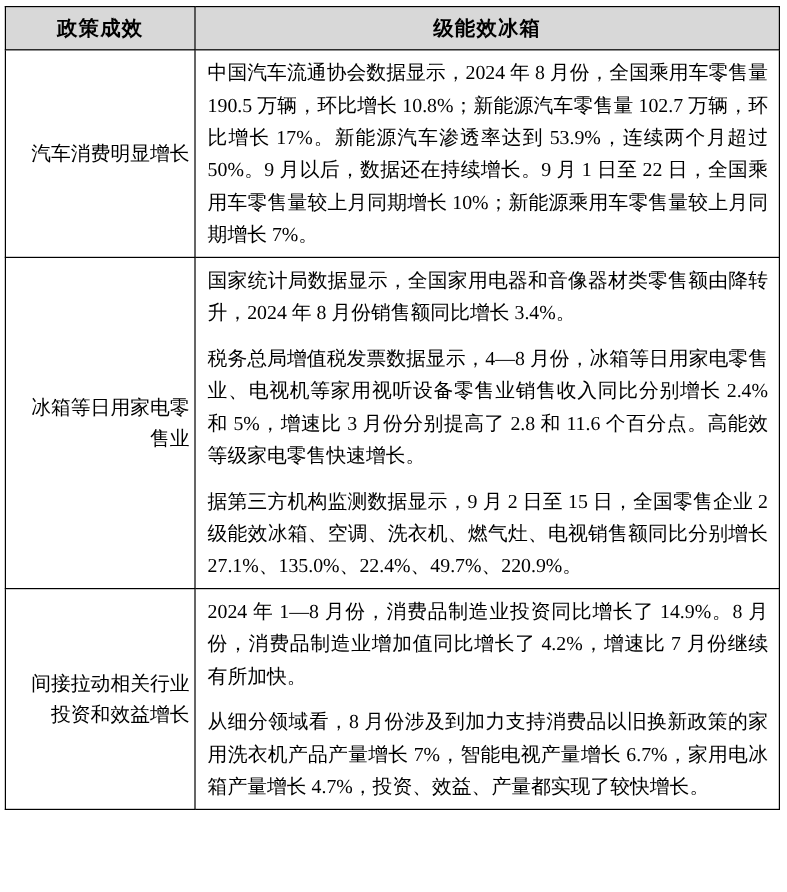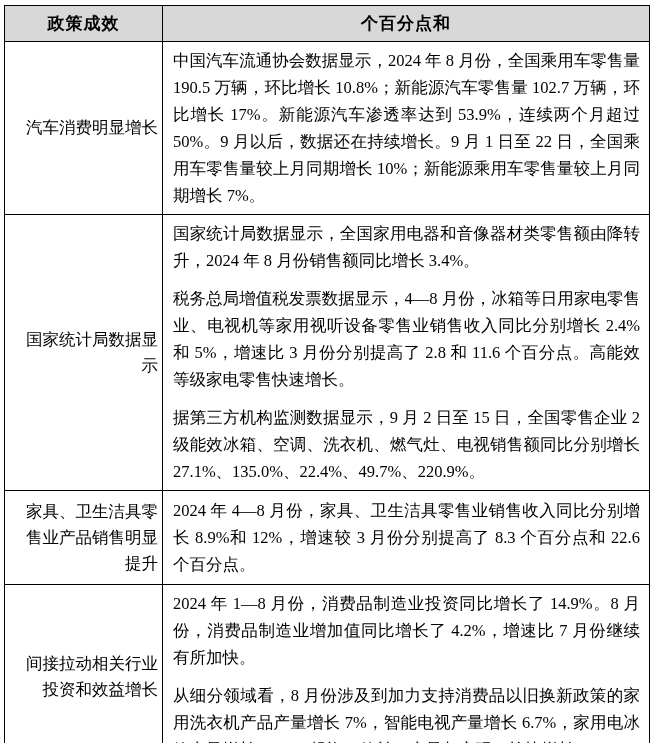--- a/index.html
+++ b/index.html
@@ -69,42 +69,36 @@
 
 <div class="page">
   <table class="policy-table">
     <colgroup>
       <col class="c-policy">
       <col class="c-details">
     </colgroup>
     <thead>
       <tr>
         <th>政策成效</th>
-        <th>个百分点和</th>
+        <th>级能效冰箱</th>
       </tr>
     </thead>
     <tbody>
       <tr class="row-1">
         <td class="policy-cell">汽车消费明显增长</td>
         <td class="details-cell">
           <p>中国汽车流通协会数据显示，2024 年 8 月份，全国乘用车零售量 190.5 万辆，环比增长 10.8%；新能源汽车零售量 102.7 万辆，环比增长 17%。新能源汽车渗透率达到 53.9%，连续两个月超过 50%。9 月以后，数据还在持续增长。9 月 1 日至 22 日，全国乘用车零售量较上月同期增长 10%；新能源乘用车零售量较上月同期增长 7%。</p>
         </td>
       </tr>
       <tr class="row-2">
-        <td class="policy-cell">国家统计局数据显示</td>
+        <td class="policy-cell">冰箱等日用家电零售业</td>
         <td class="details-cell">
           <p>国家统计局数据显示，全国家用电器和音像器材类零售额由降转升，2024 年 8 月份销售额同比增长 3.4%。</p>
           <p>税务总局增值税发票数据显示，4—8 月份，冰箱等日用家电零售业、电视机等家用视听设备零售业销售收入同比分别增长 2.4%和 5%，增速比 3 月份分别提高了 2.8 和 11.6 个百分点。高能效等级家电零售快速增长。</p>
           <p>据第三方机构监测数据显示，9 月 2 日至 15 日，全国零售企业 2 级能效冰箱、空调、洗衣机、燃气灶、电视销售额同比分别增长 27.1%、135.0%、22.4%、49.7%、220.9%。</p>
-        </td>
-      </tr>
-      <tr class="row-3">
-        <td class="policy-cell">家具、卫生洁具零售业产品销售明显提升</td>
-        <td class="details-cell">
-          <p>2024 年 4—8 月份，家具、卫生洁具零售业销售收入同比分别增长 8.9%和 12%，增速较 3 月份分别提高了 8.3 个百分点和 22.6 个百分点。</p>
         </td>
       </tr>
       <tr class="row-4">
         <td class="policy-cell">间接拉动相关行业投资和效益增长</td>
         <td class="details-cell">
           <p>2024 年 1—8 月份，消费品制造业投资同比增长了 14.9%。8 月份，消费品制造业增加值同比增长了 4.2%，增速比 7 月份继续有所加快。</p>
           <p>从细分领域看，8 月份涉及到加力支持消费品以旧换新政策的家用洗衣机产品产量增长 7%，智能电视产量增长 6.7%，家用电冰箱产量增长 4.7%，投资、效益、产量都实现了较快增长。</p>
         </td>
       </tr>
     </tbody>

